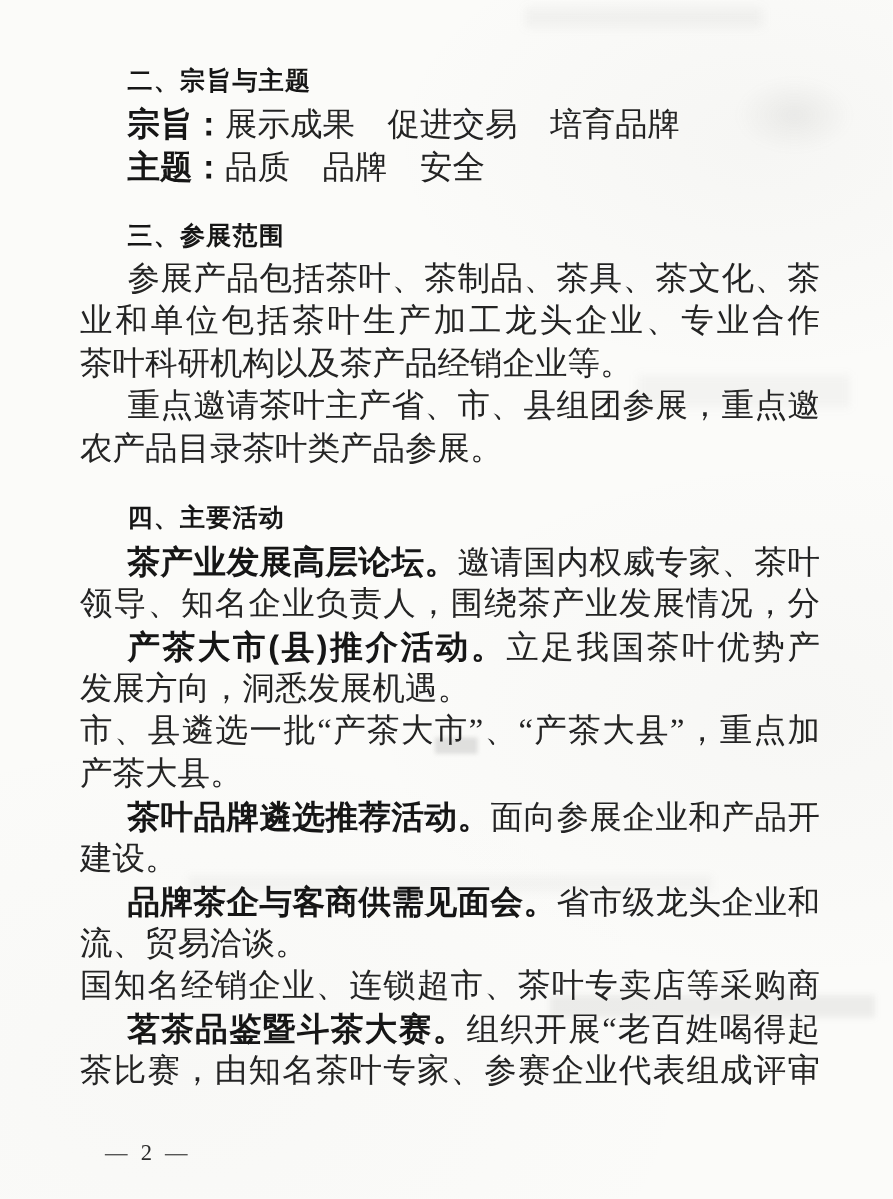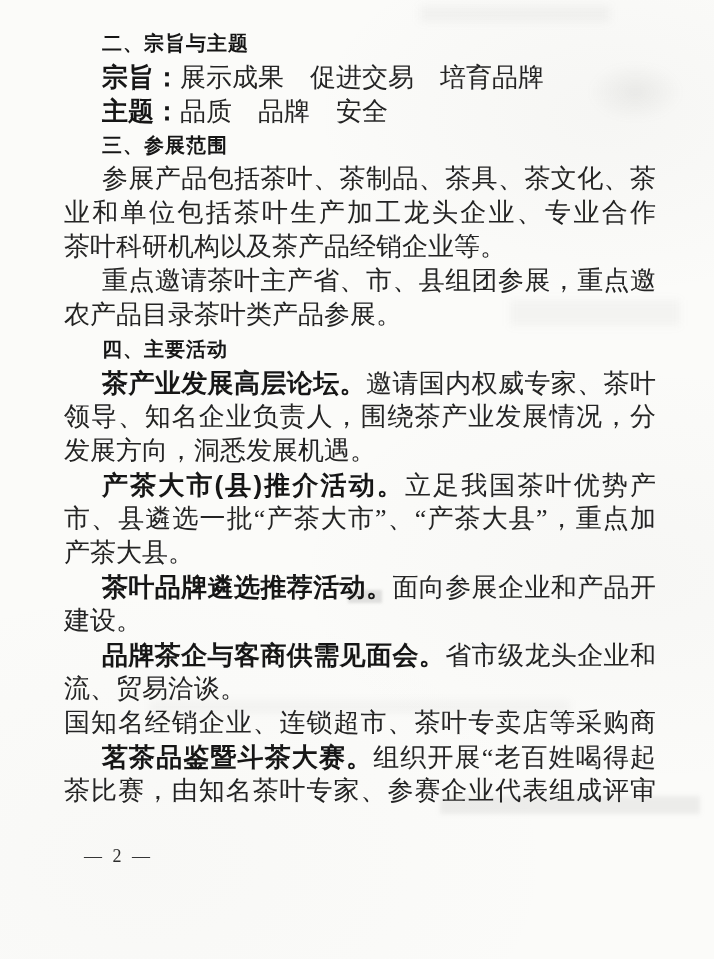--- a/index.html
+++ b/index.html
@@ -34,21 +34,21 @@
     overflow: hidden;
     white-space: pre-wrap;
   }
   .ind { text-indent: 38px; }
   .just { text-align: justify; text-align-last: justify; }
   .b {
     font-family: "Liberation Sans", "DejaVu Sans", sans-serif;
     font-weight: 700;
     color: #161616;
   }
-  .head { font-size: 20px; letter-spacing: 1px; }
+  .head { font-size: 20px; letter-spacing: 1px; margin-top: 22px; }
   .head .b { font-size: 20px; }
   .pagenum {
     position: relative;
     margin: 38px 0 0 84px;
     font-size: 18px;
     letter-spacing: 3px;
     color: #2c2c2c;
   }
   
   .smudge { position: absolute; pointer-events: none; }
@@ -82,22 +82,22 @@
   <div class="ln ind"><span class="b">主题：</span><span>品质　品牌　安全</span></div>
   <div class="ln head ind"><span class="b">三、参展范围</span></div>
   <div class="ln ind just"><span>参展产品包括茶叶、茶制品、茶具、茶文化、茶机械等，参展企</span></div>
   <div class="ln just"><span>业和单位包括茶叶生产加工龙头企业、专业合作社、茶文化企业、</span></div>
   <div class="ln"><span>茶叶科研机构以及茶产品经销企业等。</span></div>
   <div class="ln ind just"><span>重点邀请茶叶主产省、市、县组团参展，重点邀请农业产业化</span></div>
   <div class="ln"><span>农产品目录茶叶类产品参展。</span></div>
   <div class="ln head ind"><span class="b">四、主要活动</span></div>
   <div class="ln ind just"><span class="b">茶产业发展高层论坛。</span><span>邀请国内权威专家、茶叶主产区政府</span></div>
   <div class="ln just"><span>领导、知名企业负责人，围绕茶产业发展情况，分享发展经验，探讨</span></div>
+  <div class="ln ind just"><span class="b">产茶大市(县)推介活动。</span><span>立足我国茶叶优势产区，面向参展</span></div>
   <div class="ln"><span>发展方向，洞悉发展机遇。</span></div>
-  <div class="ln ind just"><span class="b">产茶大市(县)推介活动。</span><span>立足我国茶叶优势产区，面向参展</span></div>
   <div class="ln just"><span>市、县遴选一批“产茶大市”、“产茶大县”，重点加强区域公用品牌</span></div>
   <div class="ln"><span>产茶大县。</span></div>
   <div class="ln ind just"><span class="b">茶叶品牌遴选推荐活动。</span><span>面向参展企业和产品开展“优秀品</span></div>
   <div class="ln"><span>建设。</span></div>
   <div class="ln ind just"><span class="b">品牌茶企与客商供需见面会。</span><span>省市级龙头企业和知名茶企参展</span></div>
   <div class="ln"><span>流、贸易洽谈。</span></div>
   <div class="ln just"><span>国知名经销企业、连锁超市、茶叶专卖店等采购商进行专场合作交</span></div>
   <div class="ln ind just"><span class="b">茗茶品鉴暨斗茶大赛。</span><span>组织开展“老百姓喝得起的好茶”斗</span></div>
   <div class="ln just"><span>茶比赛，由知名茶叶专家、参赛企业代表组成评审委员会，现场品</span></div>
 </div>

